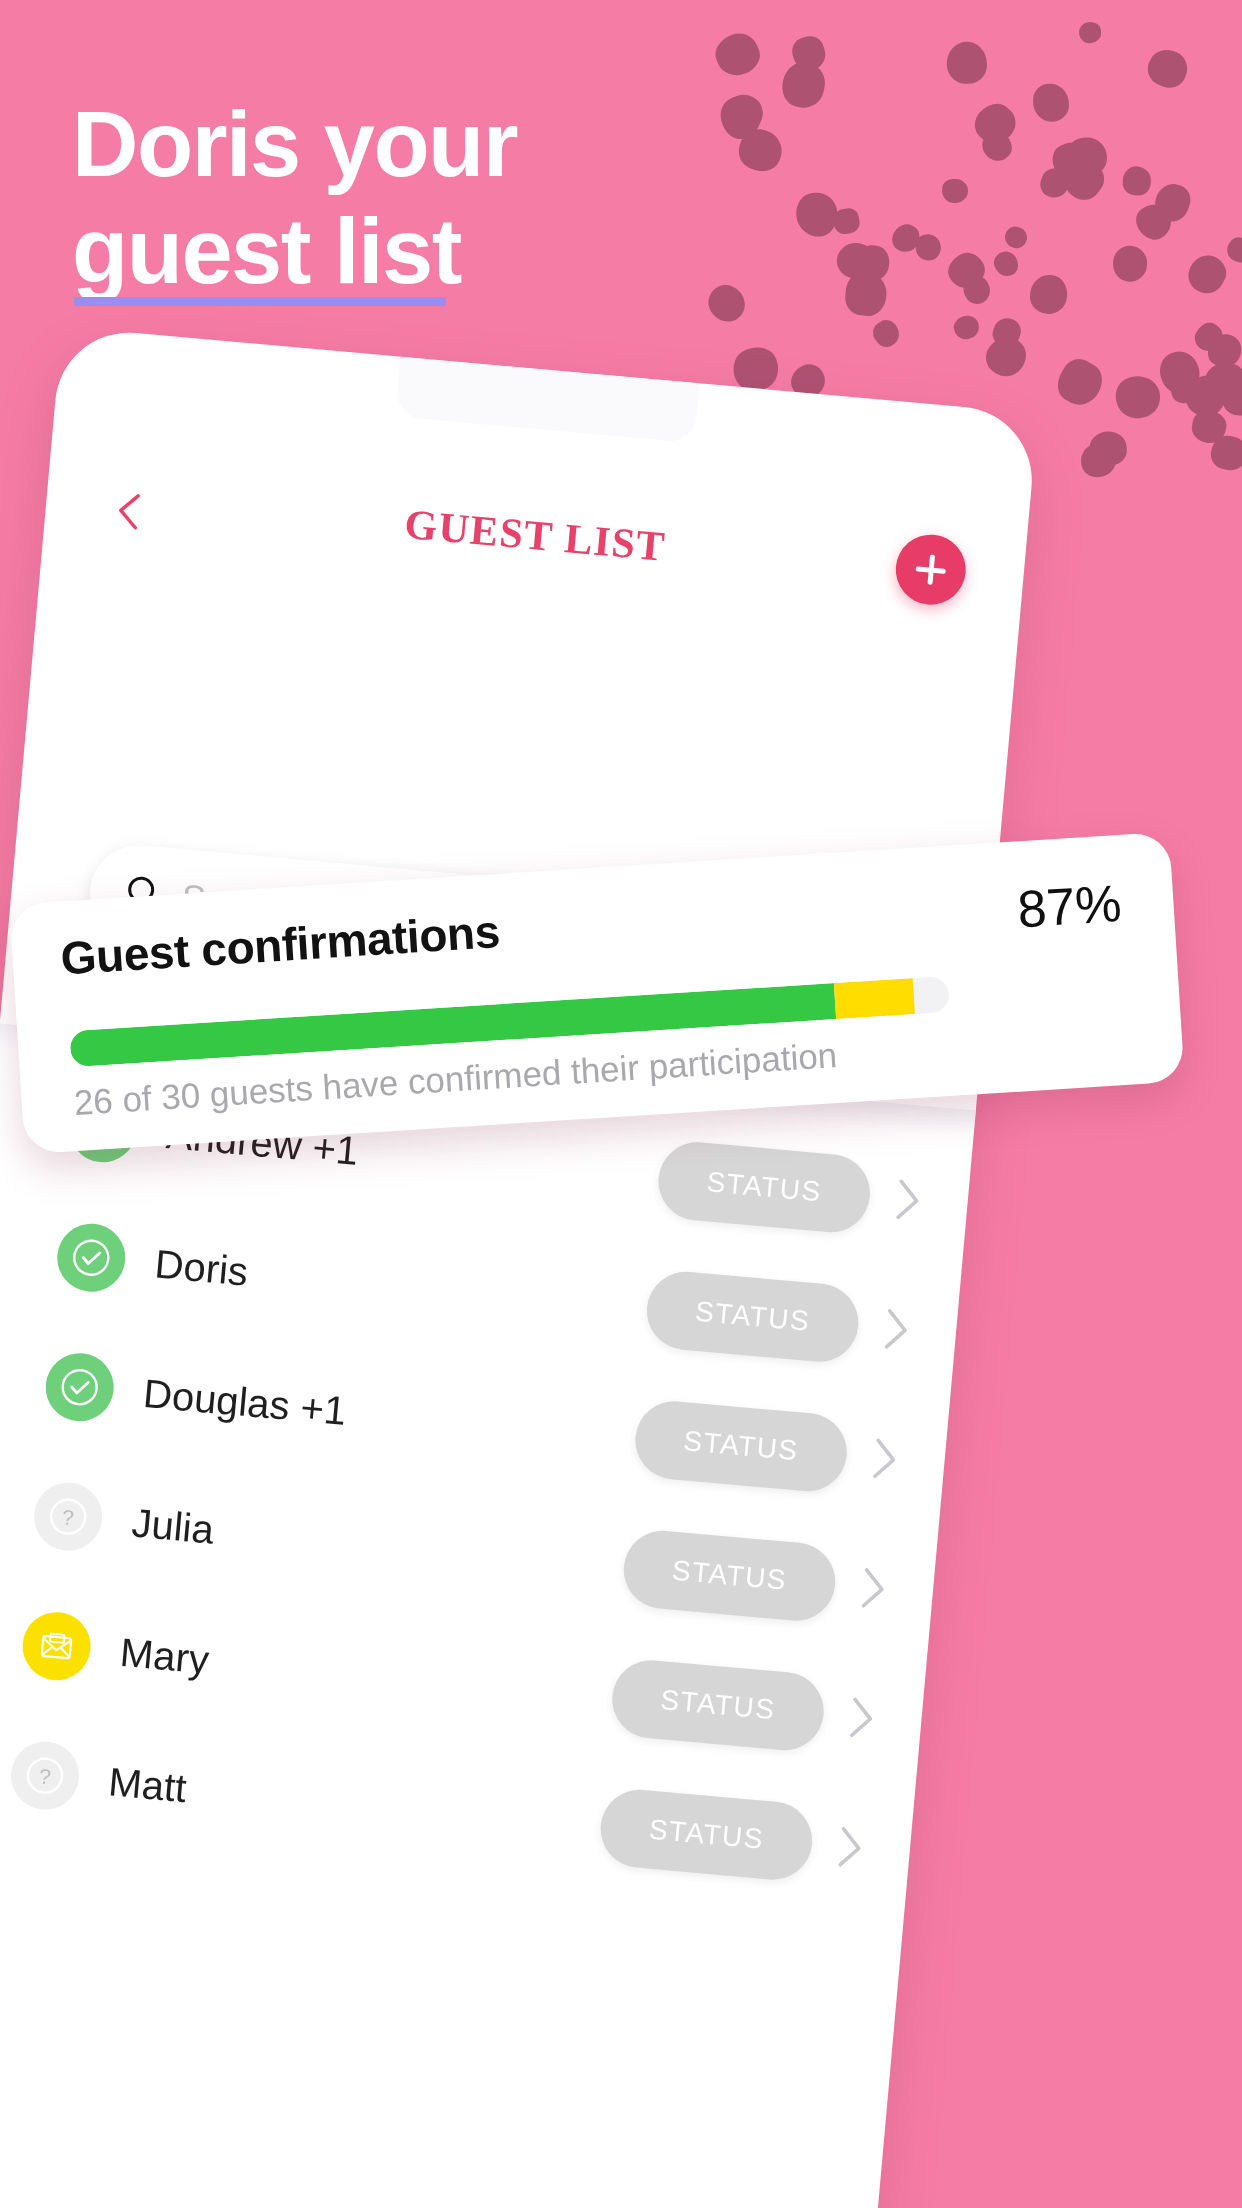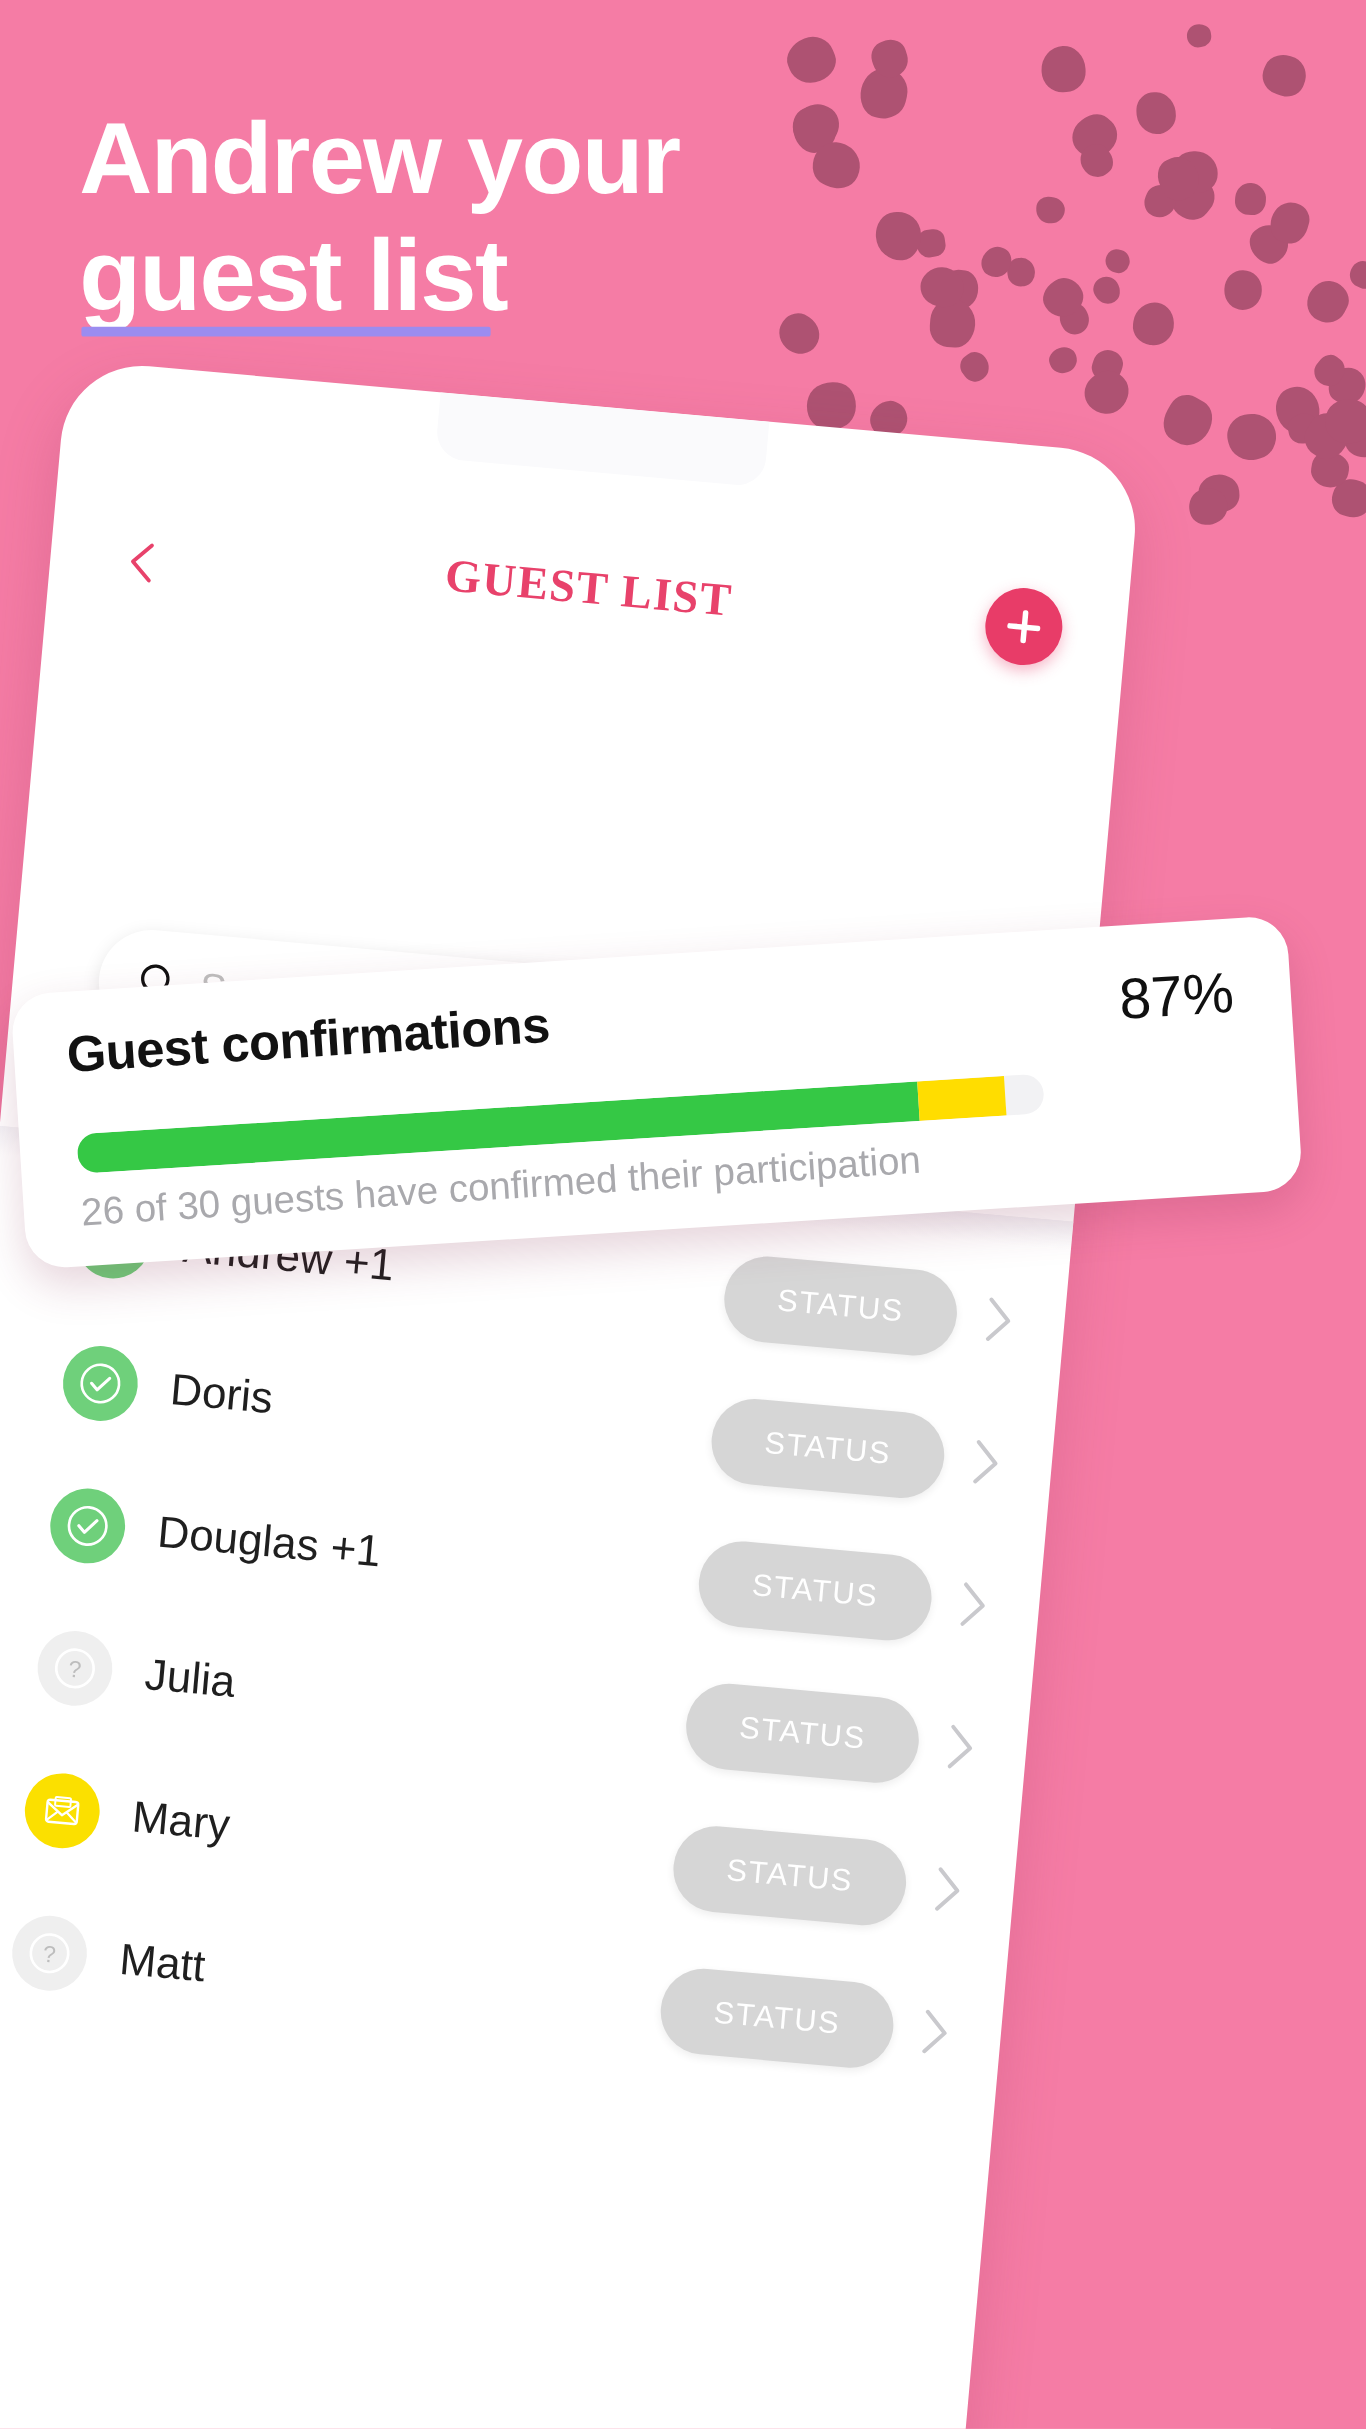--- a/index.html
+++ b/index.html
@@ -341,21 +341,21 @@
     <div class="blob" style="left:45.57826363714412px;top:1845.3900623787194px;width:38.545805586501956px;height:36.233057251311834px;transform:rotate(70.81980806775391deg);border-radius:46.084166730288416% 48.94965736661106% 58.57159696519375% 57.07760942867026% / 58.608636036515236% 57.31205794145353% 45.51333869691007% 45.62981238006614%;background:#AE5272"></div>
     <div class="blob" style="left:174.15921662235633px;top:2135.864275440108px;width:31.363210244104266px;height:29.481417629458008px;transform:rotate(243.67662822827697deg);border-radius:46.849972024792805% 56.20050453348085% 45.90008775587194% 47.21775417798199% / 53.542074754368514% 53.90814258134924% 47.61751564918086% 59.404314709827304%;background:#AE5272"></div>
     <div class="blob" style="left:213.26900948537514px;top:1827.7232849644497px;width:42.594061467796564px;height:40.03841777972877px;transform:rotate(105.45641435310245deg);border-radius:59.60277573787607% 56.435669671045616% 47.70119742373936% 48.55636721011251% / 51.866050846874714% 56.89565296168439% 52.11611112579703% 53.42508946429007%;background:#AE5272"></div>
     <div class="blob" style="left:109.19268192490563px;top:1793.9660787512548px;width:34.83229449763894px;height:32.742356827780604px;transform:rotate(161.40160434879363deg);border-radius:55.33806831808761% 53.18462998489849% 54.029076100559905% 45.724054800812155% / 58.907831985270604% 50.8619424328208% 57.87504800828174% 50.62235318007879%;background:#AE5272"></div>
     <div class="blob" style="left:122.9950916278176px;top:1721.4445558050647px;width:44.068173026666045px;height:41.42408264506608px;transform:rotate(248.07841166853905deg);border-radius:46.70041400240734% 59.902548354584724% 45.34719460643828% 50.01308108330704% / 53.68380390456878% 53.25690192519687% 53.59579257317819% 50.071805828483775%;background:#AE5272"></div>
     <div class="blob" style="left:85.98168284865096px;top:2153.458674417343px;width:40.931299313902855px;height:38.47542135506868px;transform:rotate(72.55995084531605deg);border-radius:52.0901353075169% 54.530555322999135% 56.90933691803366% 59.48777887970209% / 47.671109922230244% 53.07643093750812% 56.611509929643944% 57.66539293807%;background:#AE5272"></div>
     <div class="blob" style="left:155.27498778654262px;top:1887.8867708169855px;width:34.66538446955383px;height:32.5854614013806px;transform:rotate(66.68047551065683deg);border-radius:48.922276021912694% 55.611730796517804% 54.676717036636546% 47.299870310816914% / 52.0059681579005% 49.23404190223664% 48.449325361289084% 53.53020108654164%;background:#AE5272"></div>
   </div>
 
 <div id="headline">
-  <div class="line">Andrew your</div>
+  <div class="line">Doris your</div>
   <div class="line2wrap">
     <div class="line">guest list</div>
     <div class="underline"></div>
   </div>
 </div>
 
 <div id="phone-wrap">
   <div id="phone-body">
     <div id="notch"></div>
 

